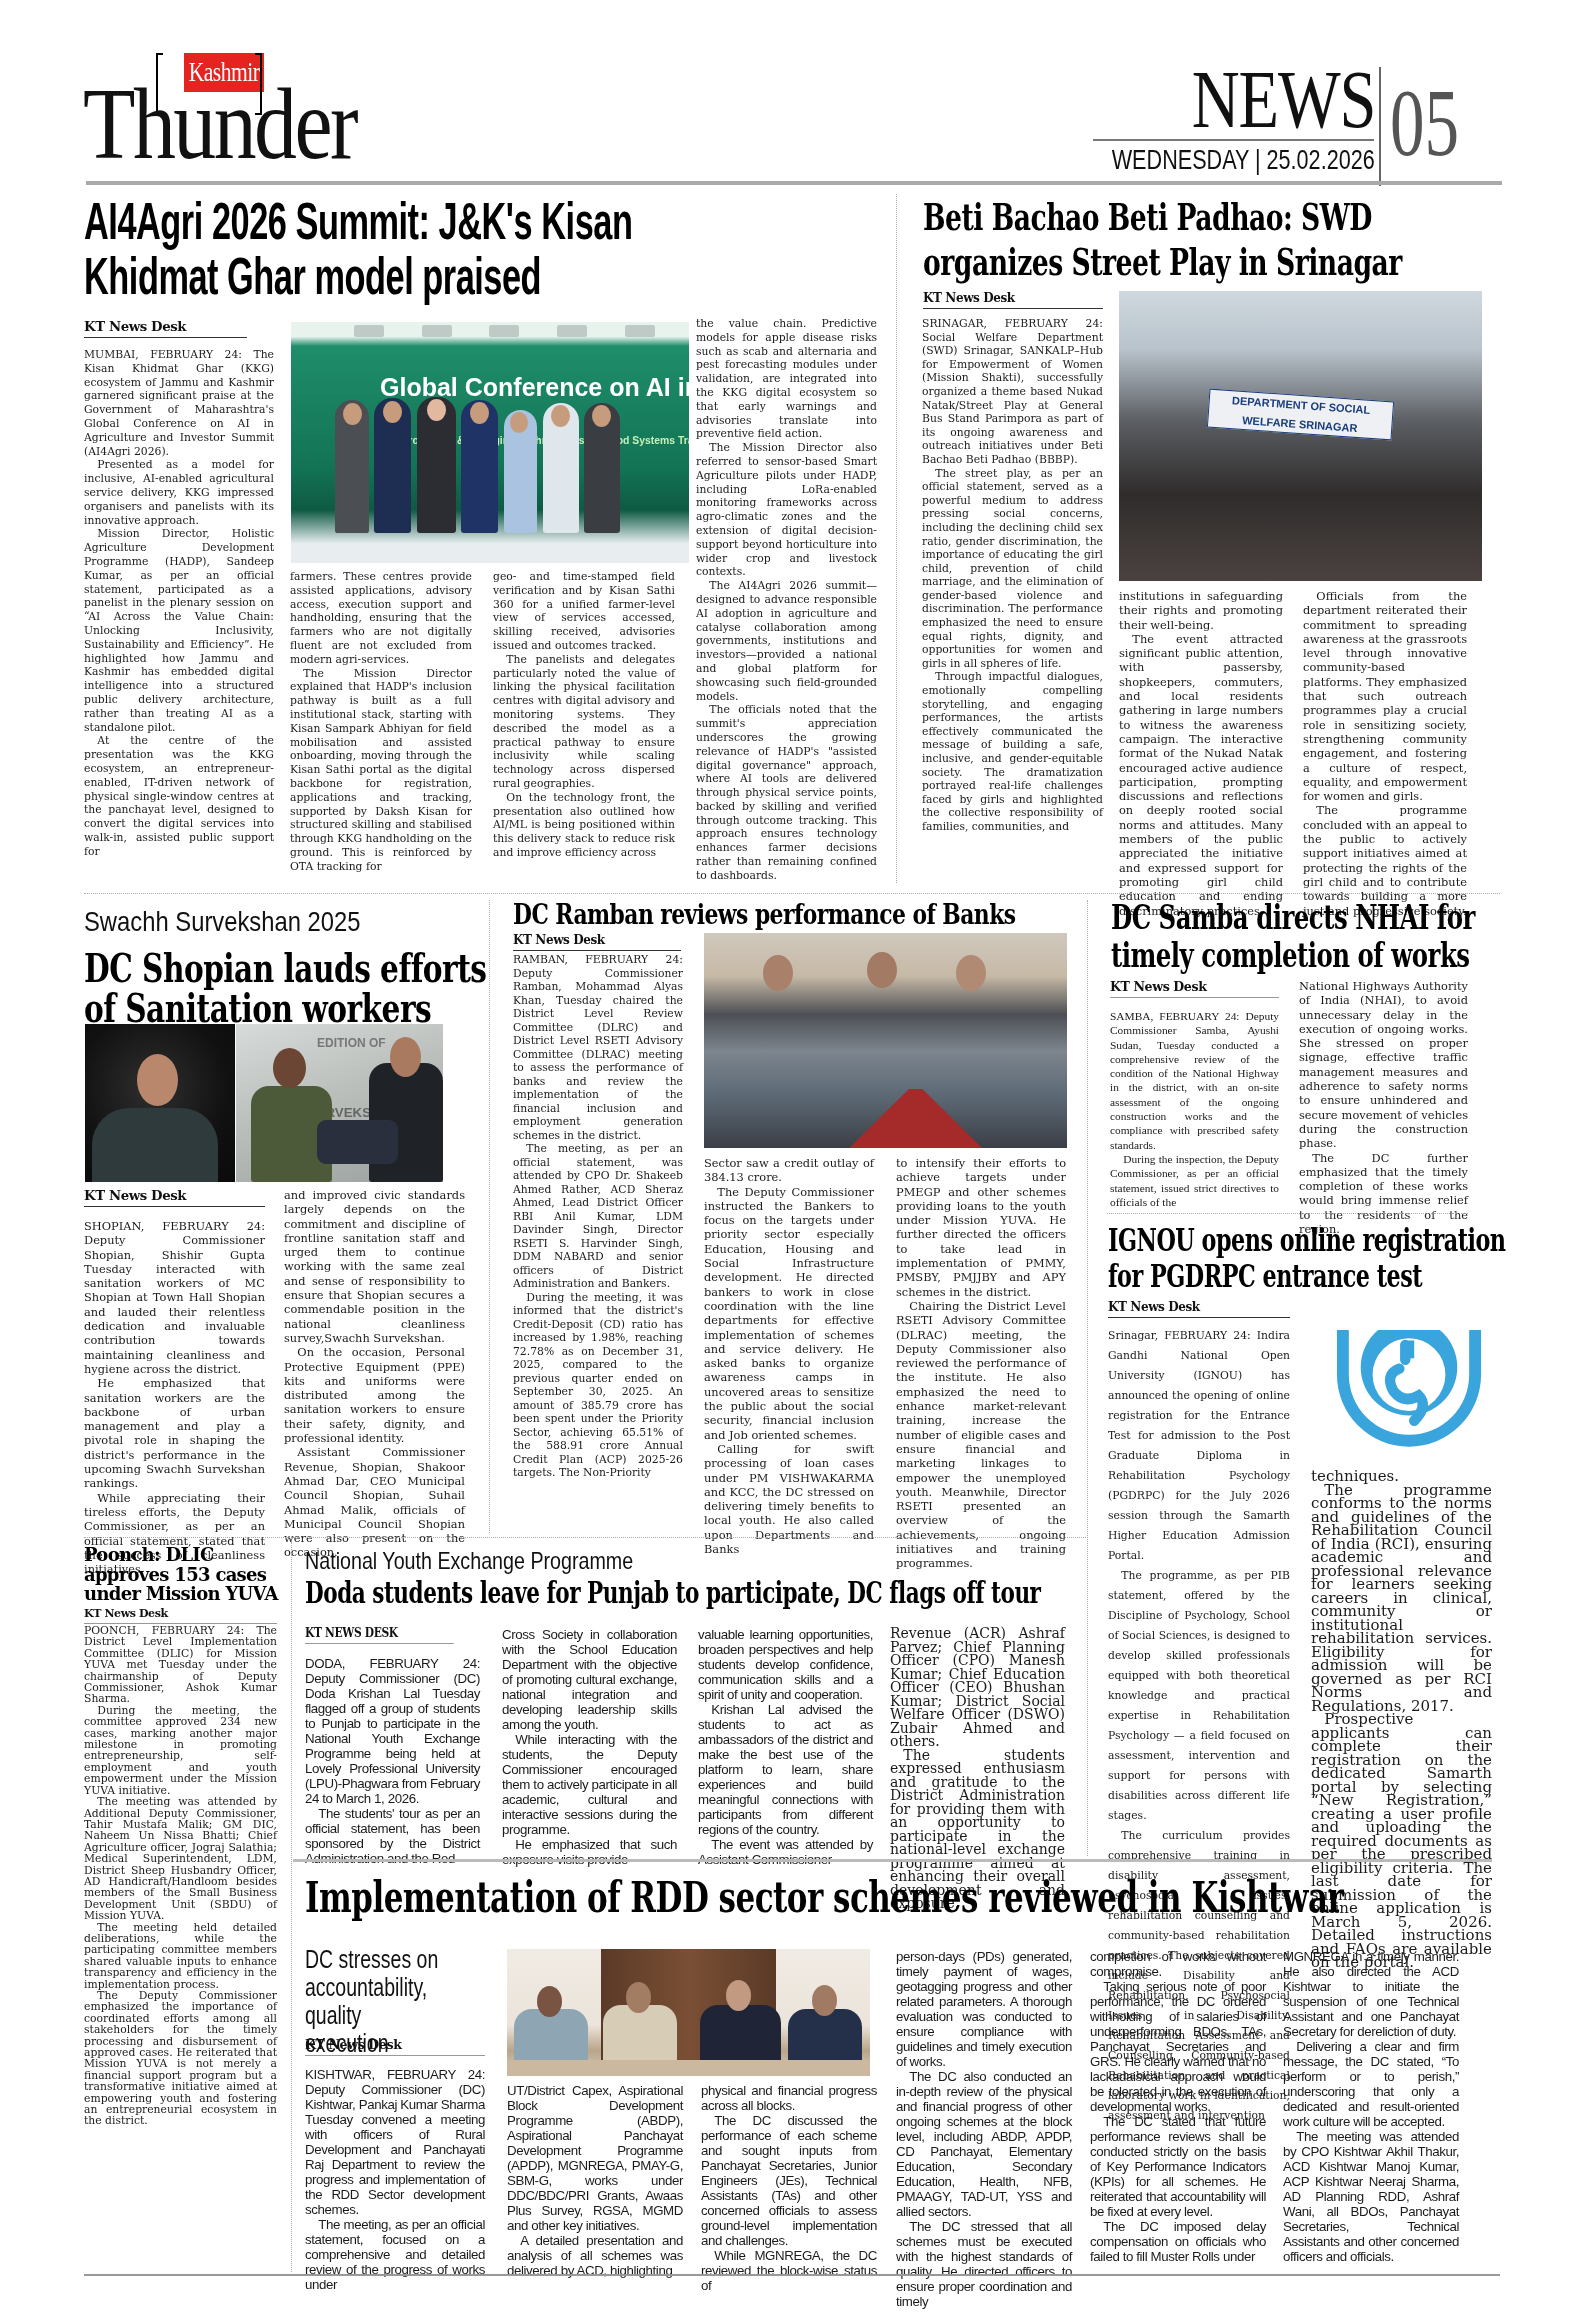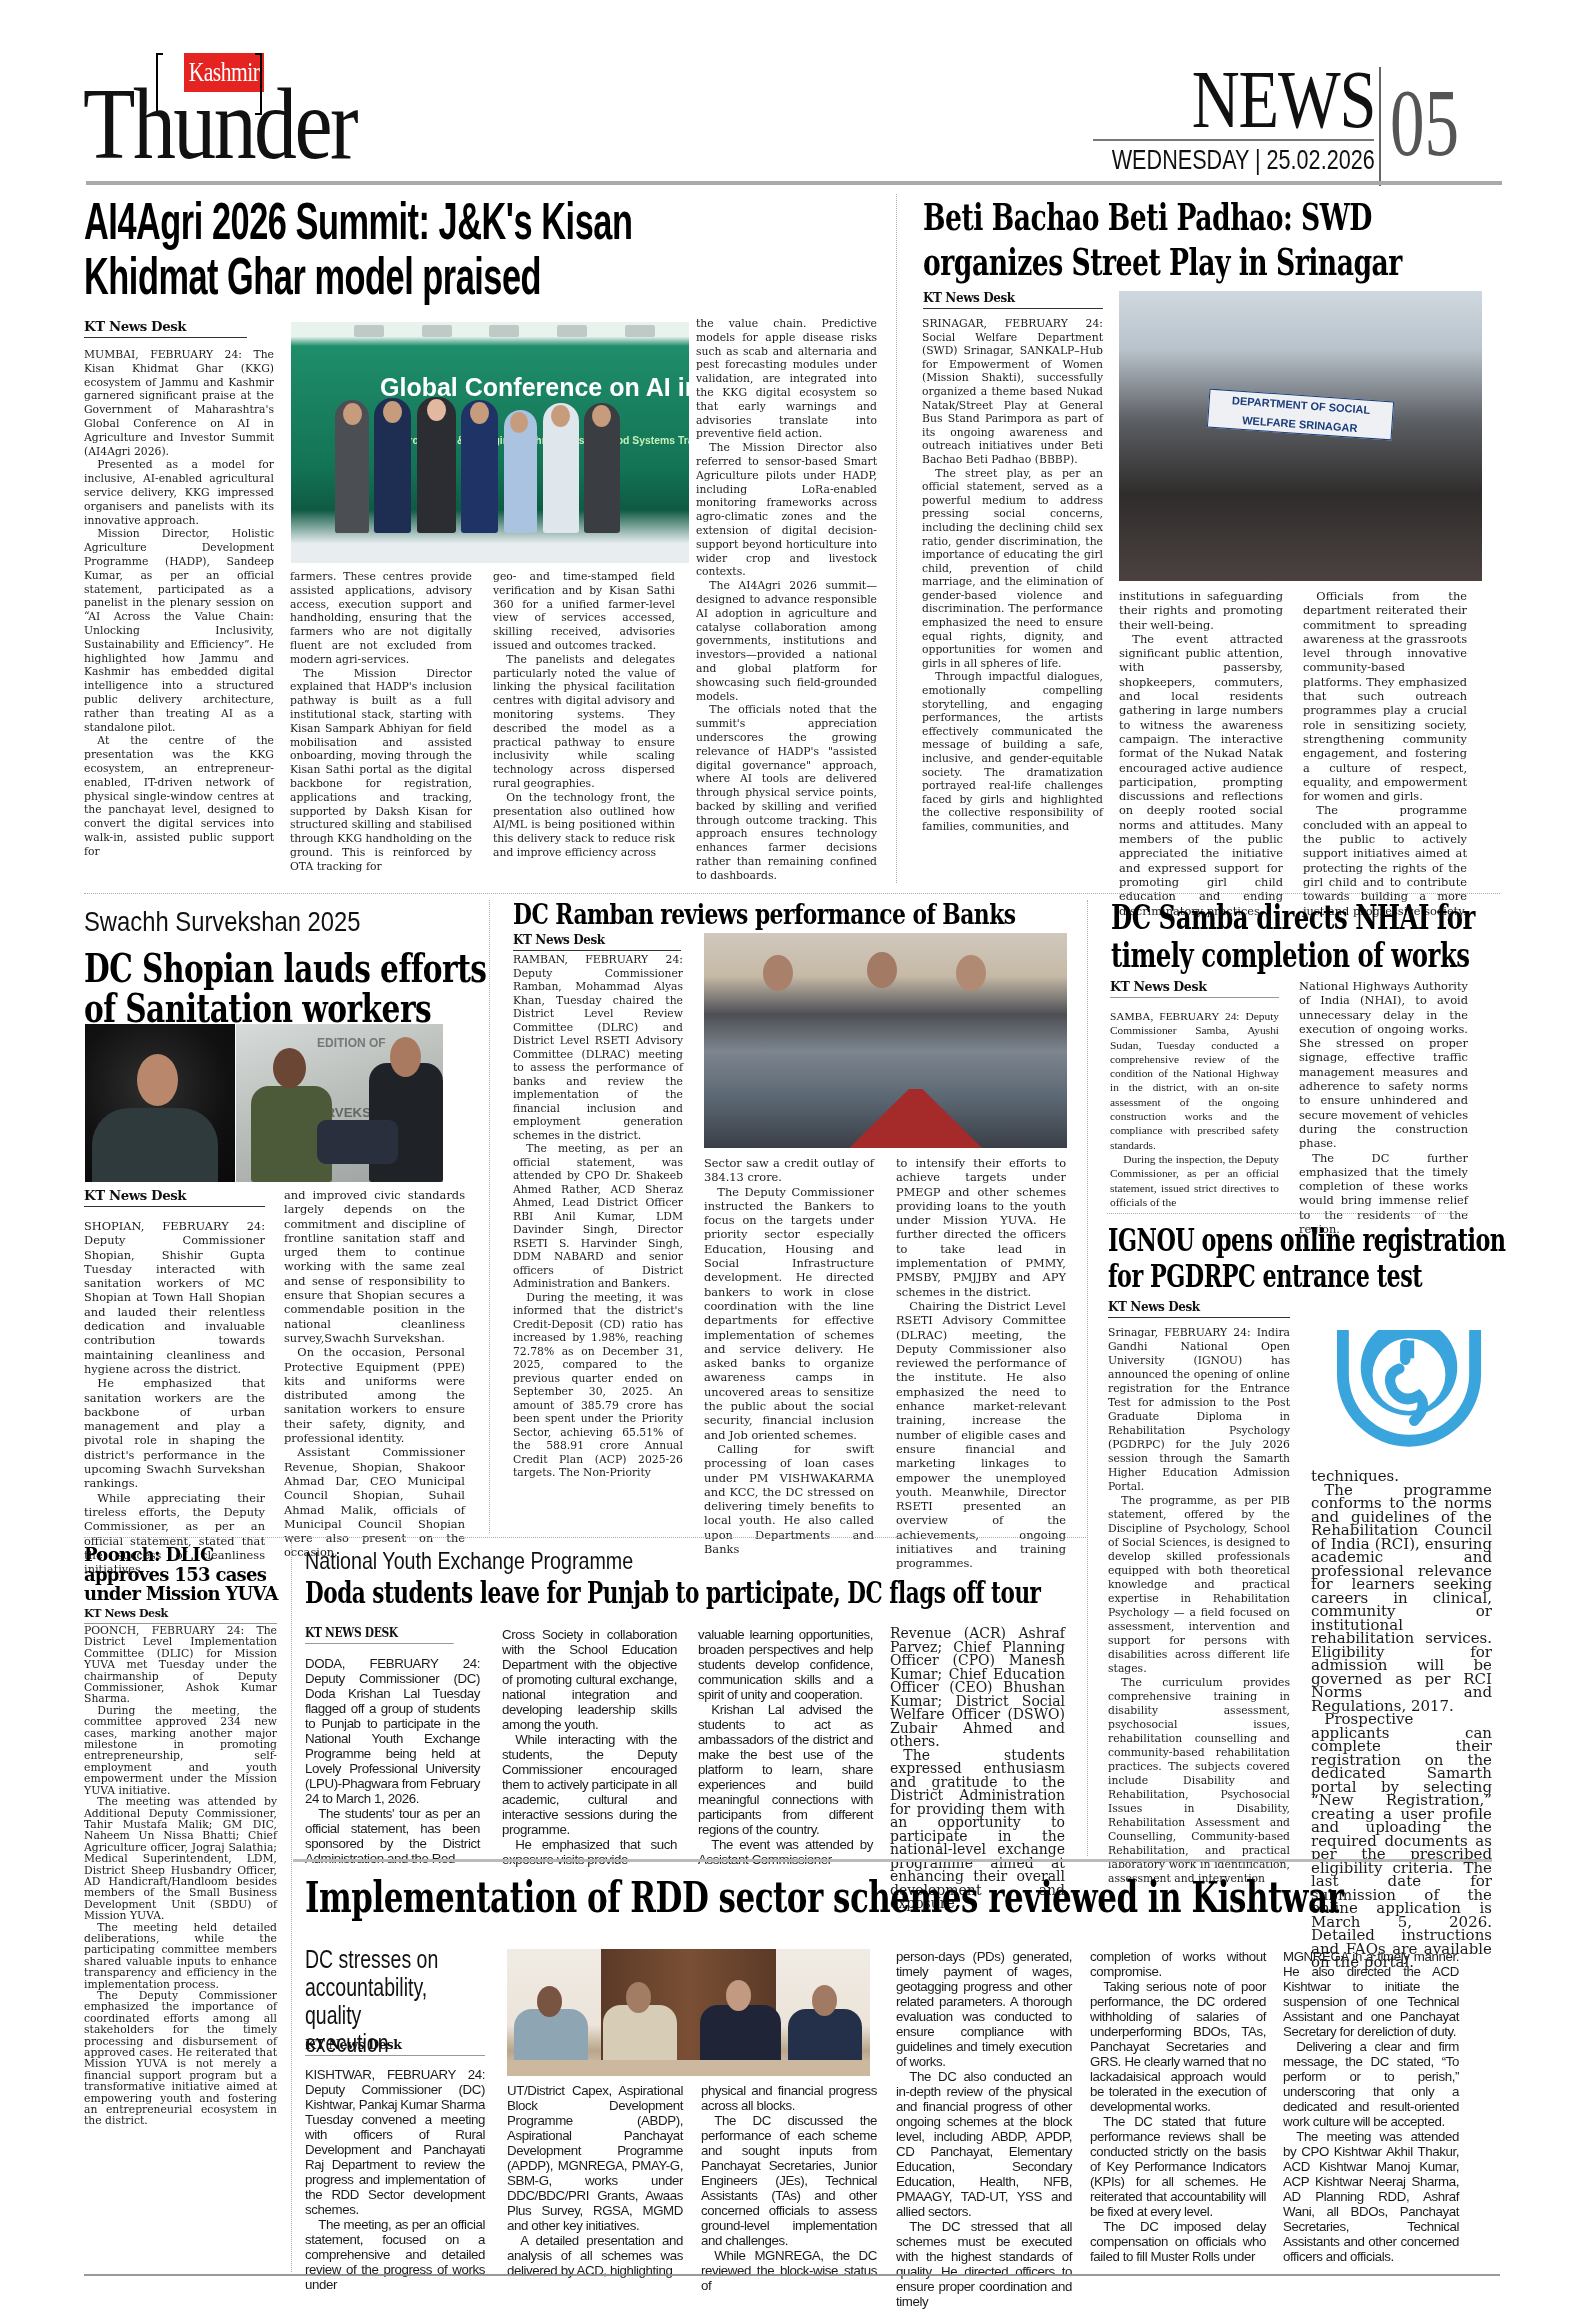--- a/index.html
+++ b/index.html
@@ -253,21 +253,21 @@
   <div class="abs hl-serif hl-condensed" style="left:1108px;top:1258px;font-size:31px;line-height:37px;transform:scaleX(0.72);">for PGDRPC entrance test</div>
   <div class="abs byline" style="left:1108px;top:1299px;width:182px;font-size:12px;">KT News Desk</div>
 
   <svg class="abs ignou" viewBox="0 0 210 160">
     <path d="M8 0 V60 A97 97 0 0 0 202 60 V0 H186 V60 A81 81 0 0 1 24 60 V0 Z" fill="#3aa5dc"></path>
     <path d="M40 40 A65 65 0 1 0 170 40 A65 65 0 0 0 40 40 Z M56 50 A49 49 0 1 1 154 50 A49 49 0 0 1 56 50 Z" fill="#3aa5dc" transform="translate(0,10)"></path>
     <path d="M100 20 V40 M92 52 q-20 8 -8 30 q14 18 34 6 q14 14 -6 34" stroke="#3aa5dc" stroke-width="14" fill="none" stroke-linecap="round"></path>
     <rect x="98" y="14" width="14" height="24" fill="#3aa5dc"></rect>
   </svg>
 
-  <div class="abs col" style="left:1108px;top:1326px;width:182px;font-size:10.8px;line-height:14px;">
+  <div class="abs col" style="left:1108px;top:1326px;width:182px;font-size:10.8px;line-height:20px;">
     <p class="first">Srinagar, FEBRUARY 24: Indira Gandhi National Open University (IGNOU) has announced the opening of online registration for the Entrance Test for admission to the Post Graduate Diploma in Rehabilitation Psychology (PGDRPC) for the July 2026 session through the Samarth Higher Education Admission Portal.</p>
     <p>The programme, as per PIB statement, offered by the Discipline of Psychology, School of Social Sciences, is designed to develop skilled professionals equipped with both theoretical knowledge and practical expertise in Rehabilitation Psychology — a field focused on assessment, intervention and support for persons with disabilities across different life stages.</p>
     <p>The curriculum provides comprehensive training in disability assessment, psychosocial issues, rehabilitation counselling and community-based rehabilitation practices. The subjects covered include Disability and Rehabilitation, Psychosocial Issues in Disability, Rehabilitation Assessment and Counselling, Community-based Rehabilitation, and practical laboratory work in identification, assessment and intervention</p>
   </div>
   <div class="abs col" style="left:1311px;top:1470px;width:181px;font-size:15px;line-height:13.5px;">
     <p class="first">techniques.</p>
     <p>The programme conforms to the norms and guidelines of the Rehabilitation Council of India (RCI), ensuring academic and professional relevance for learners seeking careers in clinical, community or institutional rehabilitation services. Eligibility for admission will be governed as per RCI Norms and Regulations, 2017.</p>
     <p>Prospective applicants can complete their registration on the dedicated Samarth portal by selecting “New Registration,” creating a user profile and uploading the required documents as per the prescribed eligibility criteria. The last date for submission of the online application is March 5, 2026. Detailed instructions and FAQs are available on the portal.</p>
   </div>
 </section>

